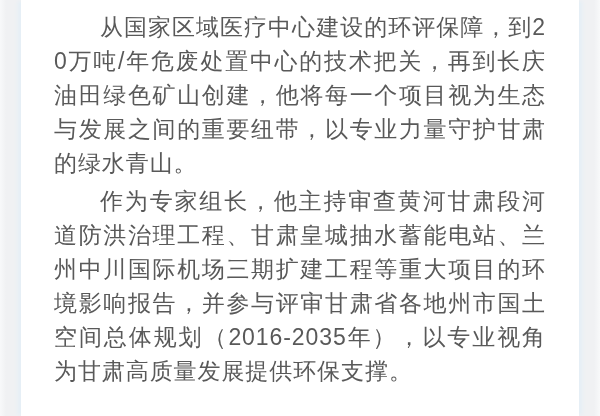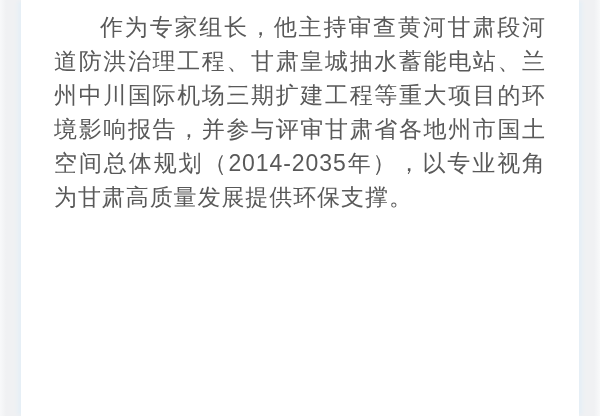--- a/index.html
+++ b/index.html
@@ -42,15 +42,16 @@
     text-align: justify;
     text-indent: 2em;
     word-break: break-all;
   }
 </style>
 </head>
 <body>
 
 <div class="page">
   <div class="article-card">
-    <p class="para">作为专家组长，他主持审查黄河甘肃段河道防洪治理工程、甘肃皇城抽水蓄能电站、兰州中川国际机场三期扩建工程等重大项目的环境影响报告，并参与评审甘肃省各地州市国土空间总体规划（2014-2035年），以专业视角为甘肃高质量发展提供环保支撑。</p>
+    <p class="para">从国家区域医疗中心建设的环评保障，到20万吨/年危废处置中心的技术把关，再到长庆油田绿色矿山创建，他将每一个项目视为生态与发展之间的重要纽带，以专业力量守护甘肃的绿水青山。</p>
+    <p class="para">作为专家组长，他主持审查黄河甘肃段河道防洪治理工程、甘肃皇城抽水蓄能电站、兰州中川国际机场三期扩建工程等重大项目的环境影响报告，并参与评审甘肃省各地州市国土空间总体规划（2016-2035年），以专业视角为甘肃高质量发展提供环保支撑。</p>
   </div>
 </div>
 
 </body></html>

